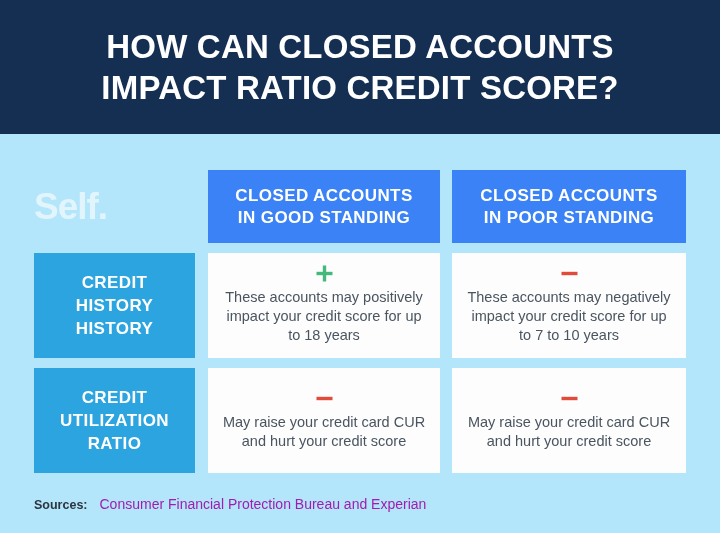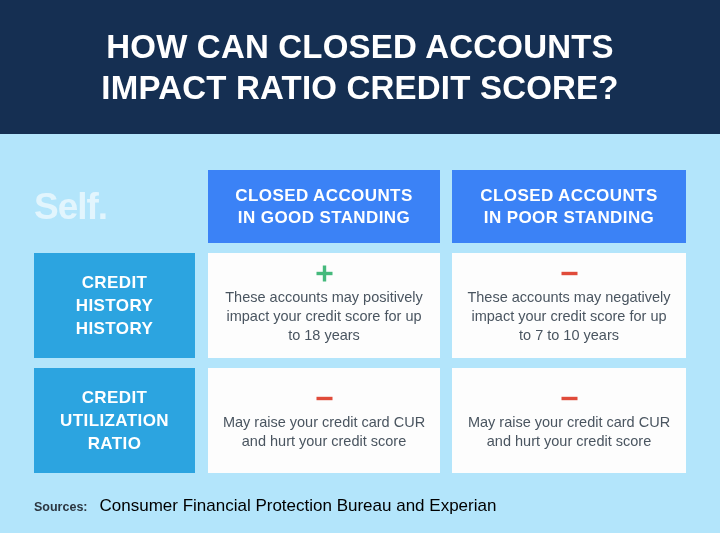--- a/index.html
+++ b/index.html
@@ -146,22 +146,22 @@
     display: flex;
     align-items: baseline;
   }
   .footer-label {
     color: #2c3640;
     font-weight: bold;
     font-size: 12.5px;
     margin-right: 12px;
   }
   .footer-text {
-    color: #000000;
-    font-size: 17px;
+    color: #a21caf;
+    font-size: 14px;
   }
 </style>
 </head>
 <body>
 
 <div id="infographic">
 
   <div id="header-band">
     <div class="header-line">HOW CAN CLOSED ACCOUNTS</div>
     <div class="header-line">IMPACT RATIO CREDIT SCORE?</div>

